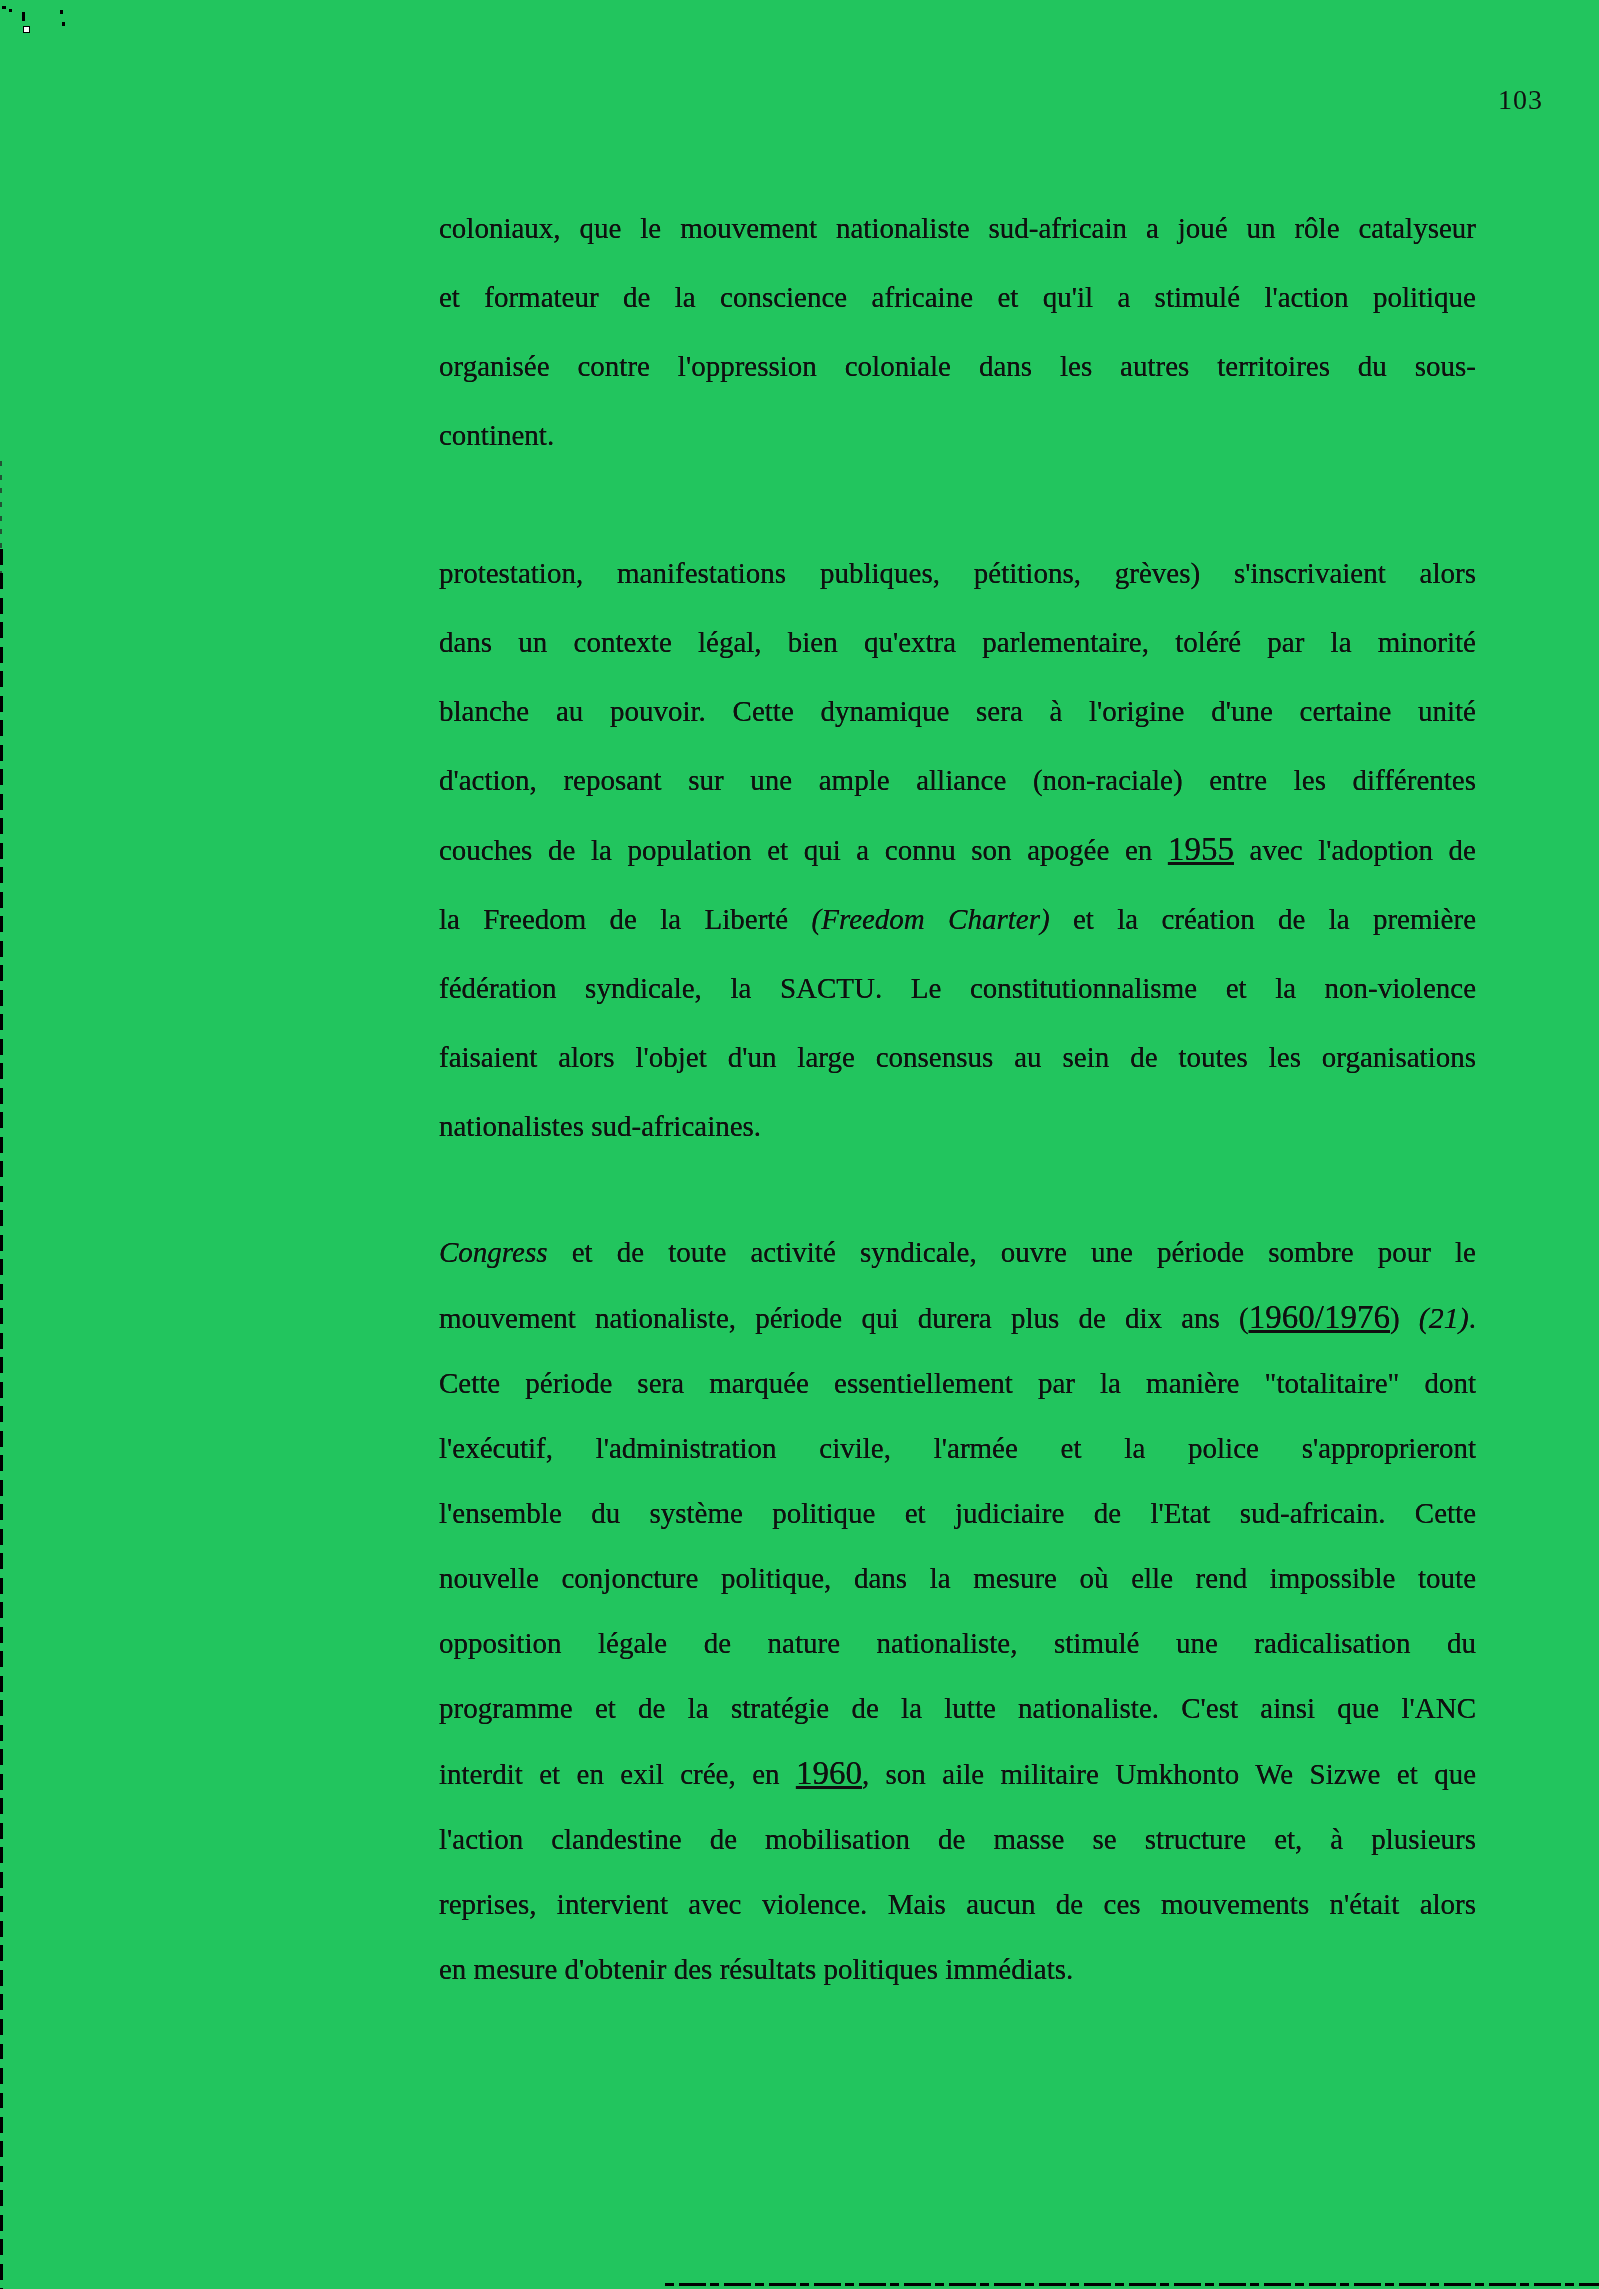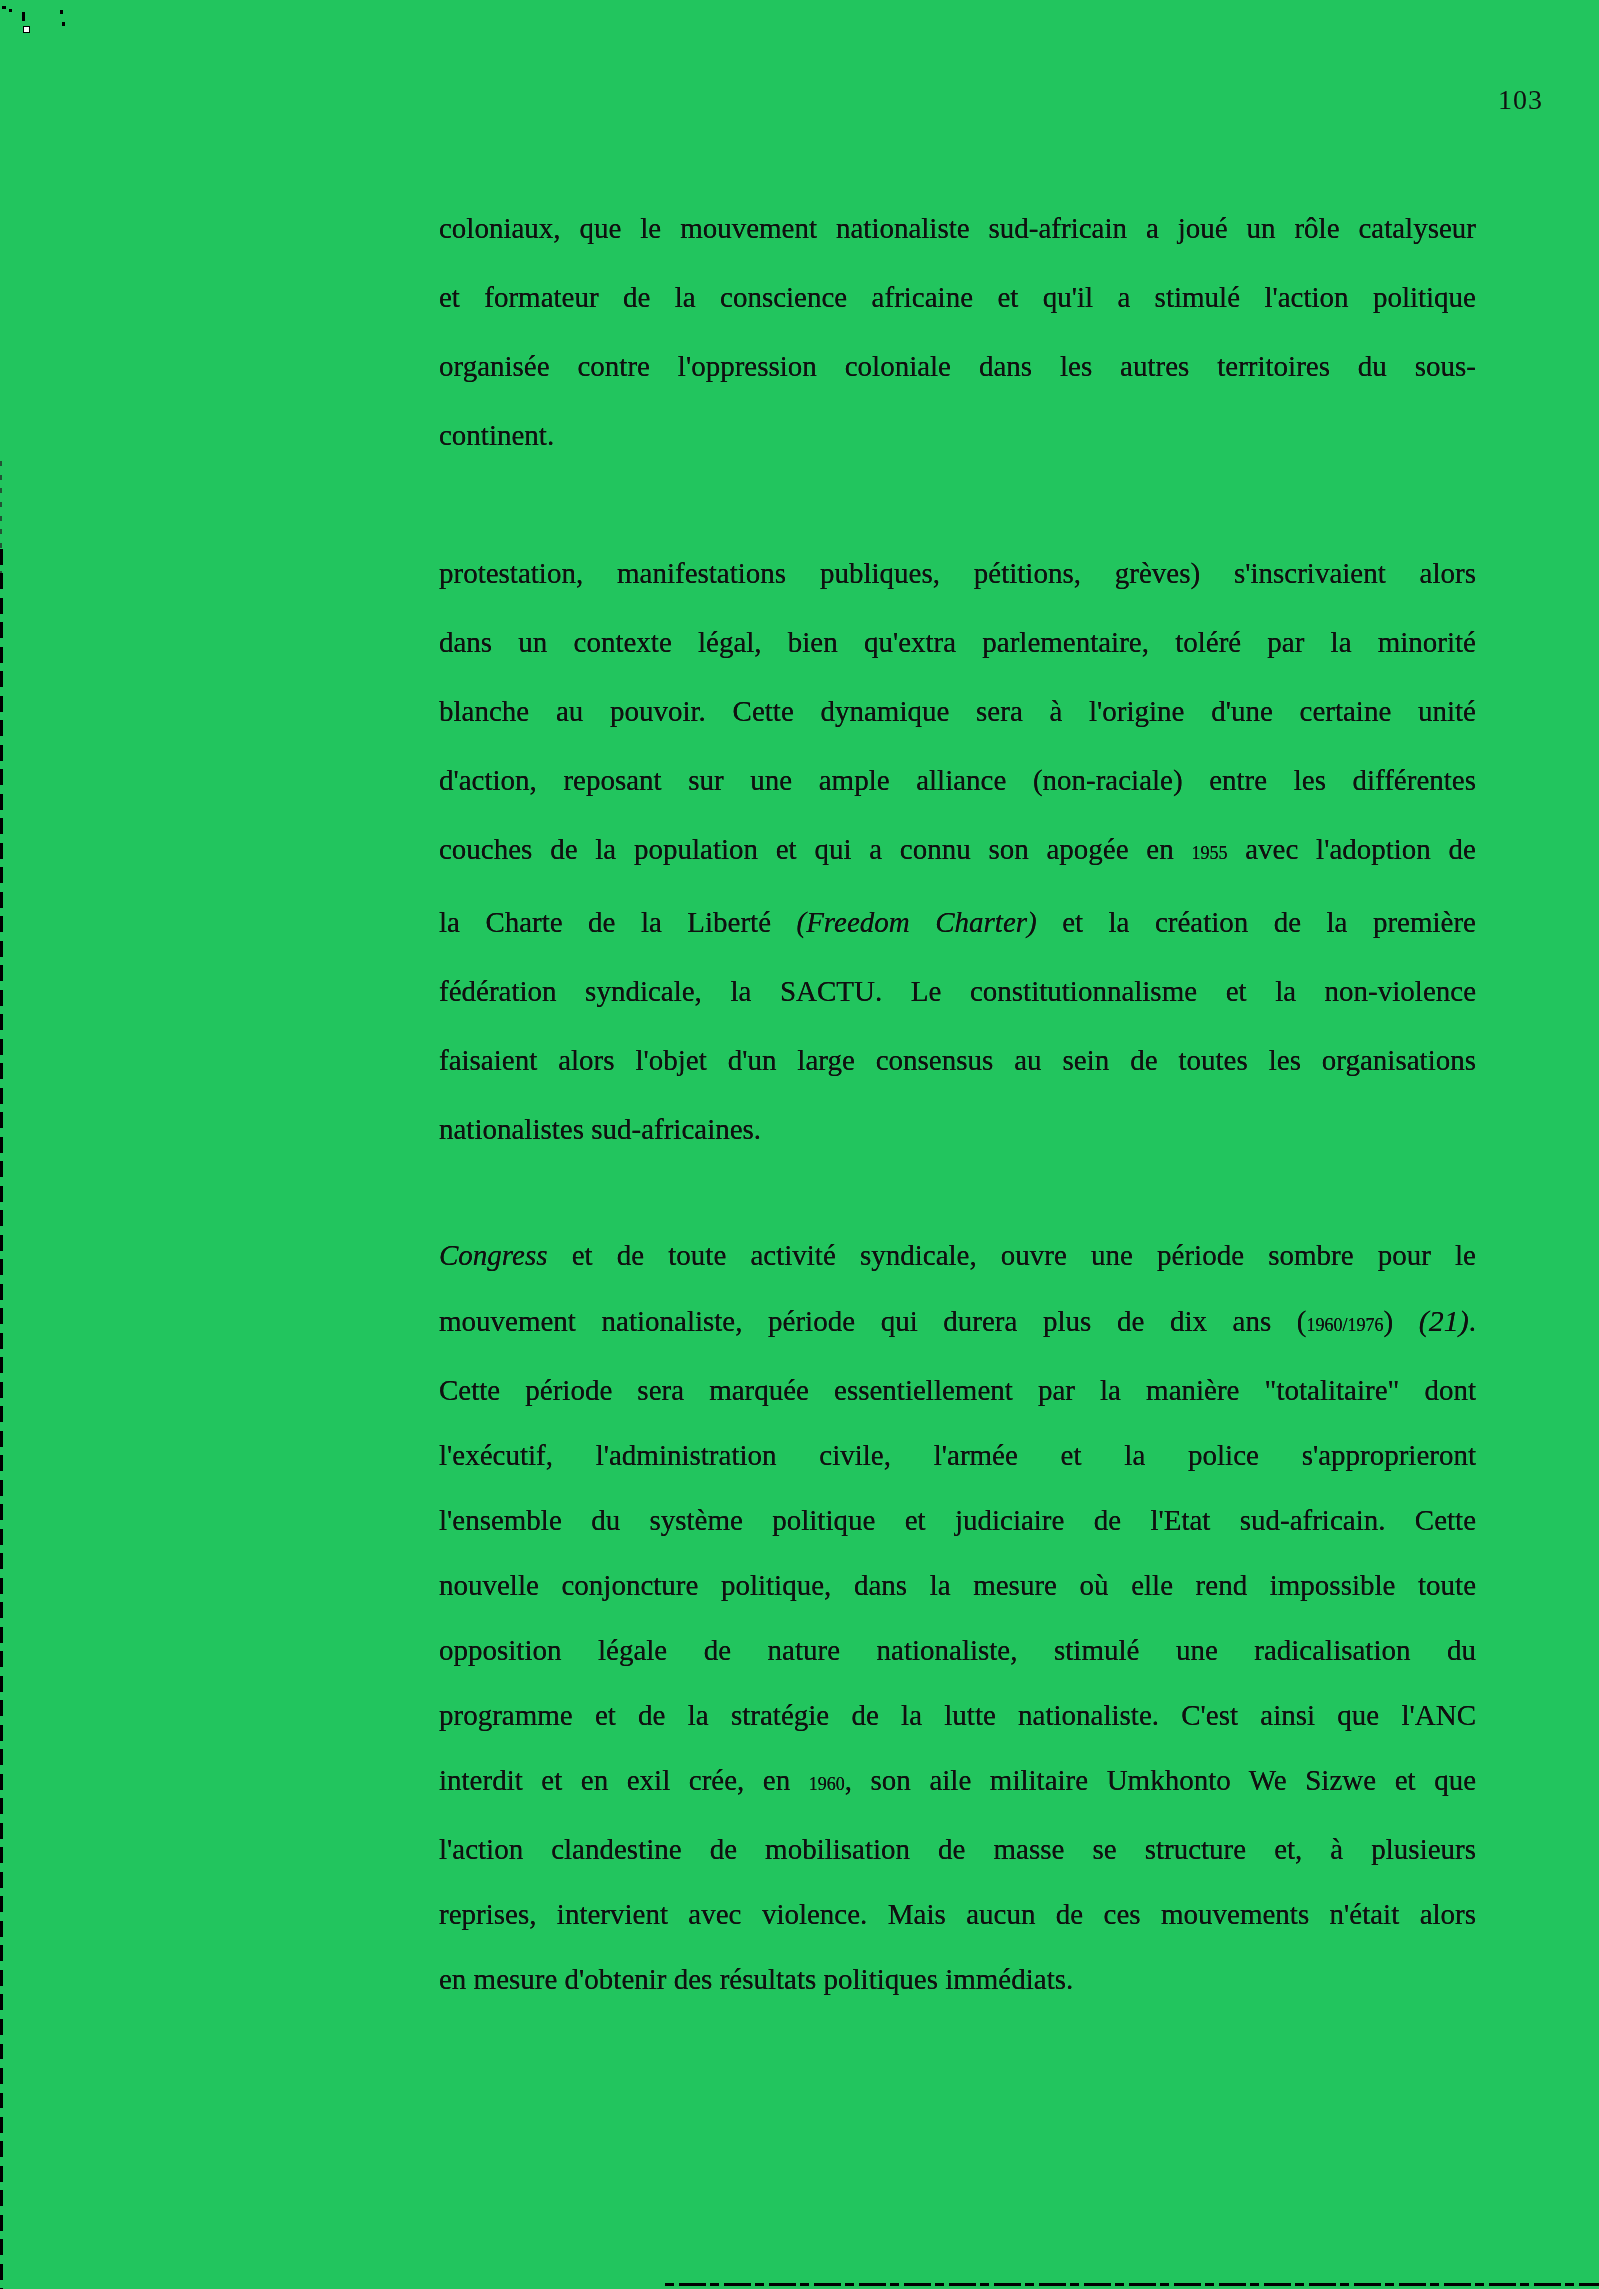--- a/index.html
+++ b/index.html
@@ -27,21 +27,21 @@
   .line{
     line-height:69px;
     text-align:justify;
     text-align-last:justify;
     white-space:normal;
   }
   .para:nth-child(3) .line{line-height:65px;}
   .line.last{text-align-last:left;}
   .i{font-style:italic;}
   .si{font-style:italic;font-size:30px;}
-  .sm{font-size:18px;}
+  .sm{font-size:33px;text-decoration:underline;}
   
   .edge-artifact{
     position:absolute;left:0;top:549px;width:2.9px;height:1741px;
     background:repeating-linear-gradient(180deg,#000 0 15.7px,transparent 15.7px 24.5px);
   }
   .edge-artifact-faint{
     position:absolute;left:0;top:461px;width:2px;height:118px;
     background:repeating-linear-gradient(180deg,#222 0 4.9px,transparent 4.9px 13.7px);
     opacity:.7;
   }
@@ -77,21 +77,21 @@
         <div class="line"><span>et formateur de la conscience africaine et qu'il a stimulé l'action politique</span></div>
         <div class="line"><span>organisée contre l'oppression coloniale dans les autres territoires du sous-</span></div>
         <div class="line last"><span>continent.</span></div>
       </div>
       <div class="para">
         <div class="line"><span>protestation, manifestations publiques, pétitions, grèves) s'inscrivaient alors</span></div>
         <div class="line"><span>dans un contexte légal, bien qu'extra parlementaire, toléré par la minorité</span></div>
         <div class="line"><span>blanche au pouvoir. Cette dynamique sera à l'origine d'une certaine unité</span></div>
         <div class="line"><span>d'action, reposant sur une ample alliance (non-raciale) entre les différentes</span></div>
         <div class="line"><span>couches de la population et qui a connu son apogée en </span><span class="sm">1955</span><span> avec l'adoption de</span></div>
-        <div class="line"><span>la Charte de la Liberté </span><span class="i">(Freedom Charter)</span><span> et la création de la première</span></div>
+        <div class="line"><span>la Freedom de la Liberté </span><span class="i">(Freedom Charter)</span><span> et la création de la première</span></div>
         <div class="line"><span>fédération syndicale, la SACTU. Le constitutionnalisme et la non-violence</span></div>
         <div class="line"><span>faisaient alors l'objet d'un large consensus au sein de toutes les organisations</span></div>
         <div class="line last"><span>nationalistes sud-africaines.</span></div>
       </div>
       <div class="para">
         <div class="line"><span class="i">Congress</span><span> et de toute activité syndicale, ouvre une période sombre pour le</span></div>
         <div class="line"><span>mouvement nationaliste, période qui durera plus de dix ans (</span><span class="sm">1960/1976</span><span>) </span><span class="si">(21)</span><span>.</span></div>
         <div class="line"><span>Cette période sera marquée essentiellement par la manière "totalitaire" dont</span></div>
         <div class="line"><span>l'exécutif, l'administration civile, l'armée et la police s'approprieront</span></div>
         <div class="line"><span>l'ensemble du système politique et judiciaire de l'Etat sud-africain. Cette</span></div>

